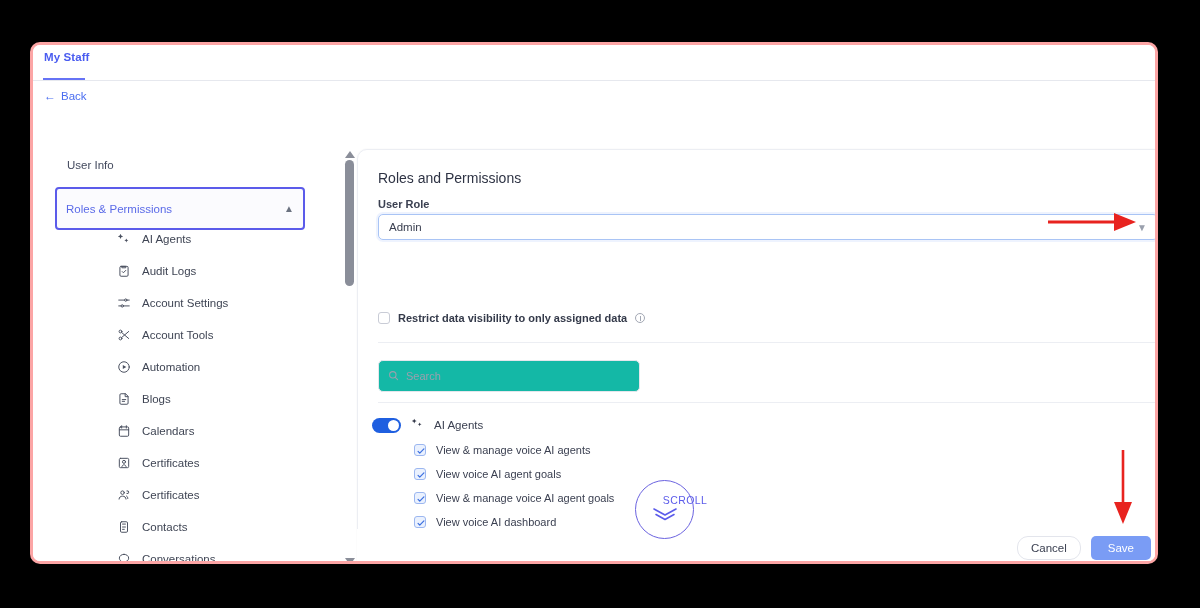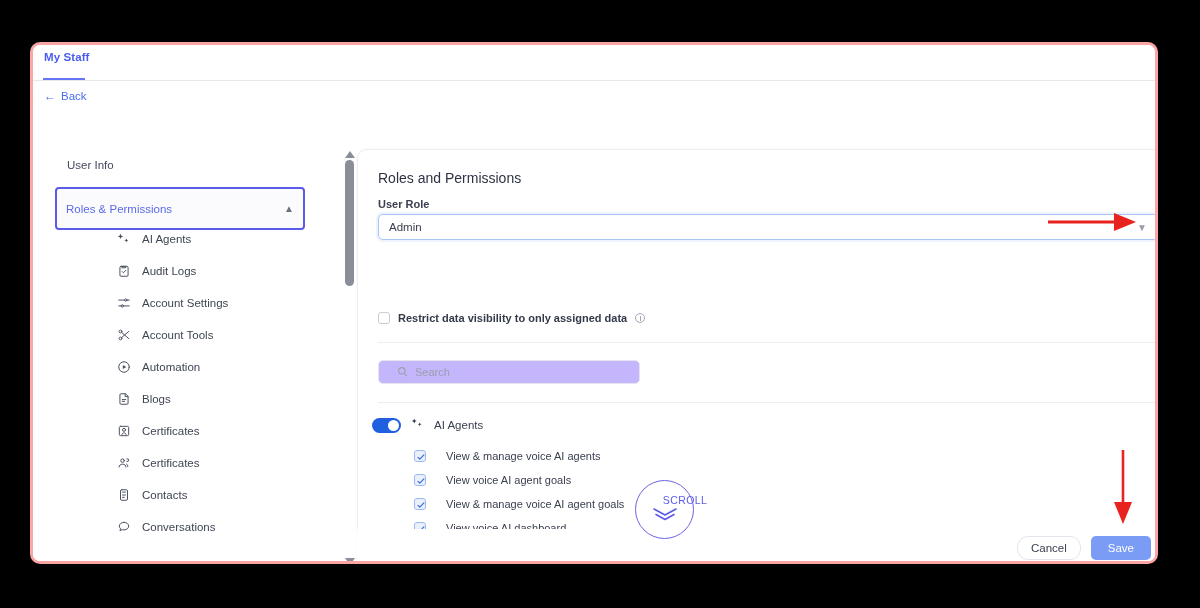--- a/index.html
+++ b/index.html
@@ -192,25 +192,25 @@
     width: 1px; height: 5px; background: #a3a8b4;
   }
 
   #divider-1 {
     position: absolute; left: 20px; top: 192px;
     width: 780px; height: 1px; background: #eceef3;
   }
 
   #search-box {
     position: absolute; left: 20px; top: 210px;
-    width: 262px; height: 24px;
+    width: 262px; height: 32px;
     border: 1px solid #e4e6ec; border-radius: 5px;
-    background: #c4b5fd;
+    background: #14b8a6;
     display: flex; align-items: center; gap: 7px;
-    padding: 0 18px;
+    padding: 0 9px;
     cursor: text;
   }
   #search-box input {
     border: none; outline: none; flex: 1;
     font-size: 11px; color: #3b4051;
     font-family: "Liberation Sans", sans-serif;
     background: transparent;
   }
   #search-box input::placeholder { color: #9aa0ad; }
 
@@ -230,21 +230,21 @@
   }
   .toggle .knob {
     position: absolute; right: 2px; top: 2px;
     width: 11px; height: 11px; border-radius: 50%;
     background: #ffffff;
   }
   #group-row .gname { font-size: 11.5px; color: #3b4051; }
 
   #perm-list { position: absolute; left: 56px; top: 294px; }
   .perm-item {
-    display: flex; align-items: center; gap: 20px;
+    display: flex; gap: 10px;
     height: 24px;
     font-size: 11px; color: #3b4051;
   }
   .cb-checked {
     width: 12px; height: 12px;
     border: 1px solid #9cb7f0; border-radius: 3px;
     background: #eaf1fe; flex: none;
     position: relative;
   }
   .cb-checked svg { position: absolute; left: 1px; top: 1px; }
@@ -372,20 +372,29 @@
         </div>
         <div class="nav-sub-item">
           <span class="nic">
             <svg width="14" height="14" viewBox="0 0 24 24" fill="none" stroke="#4b5160" stroke-width="1.7" stroke-linecap="round" stroke-linejoin="round">
               <path d="M14 3H7a2 2 0 0 0-2 2v14a2 2 0 0 0 2 2h10a2 2 0 0 0 2-2V8z"></path>
               <path d="M14 3v5h5"></path>
               <path d="M9 13h6M9 16h4"></path>
             </svg>
           </span>
           <span>Blogs</span>
+        </div>
+        <div class="nav-sub-item">
+          <span class="nic">
+            <svg width="14" height="14" viewBox="0 0 24 24" fill="none" stroke="#4b5160" stroke-width="1.7" stroke-linecap="round" stroke-linejoin="round">
+              <rect x="4" y="5" width="16" height="16" rx="2"></rect>
+              <path d="M4 10h16M8 3v4M16 3v4"></path>
+            </svg>
+          </span>
+          <span>Calendars</span>
         </div>
         <div class="nav-sub-item">
           <span class="nic">
             <svg width="14" height="14" viewBox="0 0 24 24" fill="none" stroke="#4b5160" stroke-width="1.7" stroke-linecap="round" stroke-linejoin="round">
               <rect x="4" y="4" width="16" height="16" rx="2"></rect>
               <circle cx="12" cy="10" r="2.6"></circle>
               <path d="M8.5 18c.8-2 2-3 3.5-3s2.7 1 3.5 3"></path>
             </svg>
           </span>
           <span>Certificates</span>

